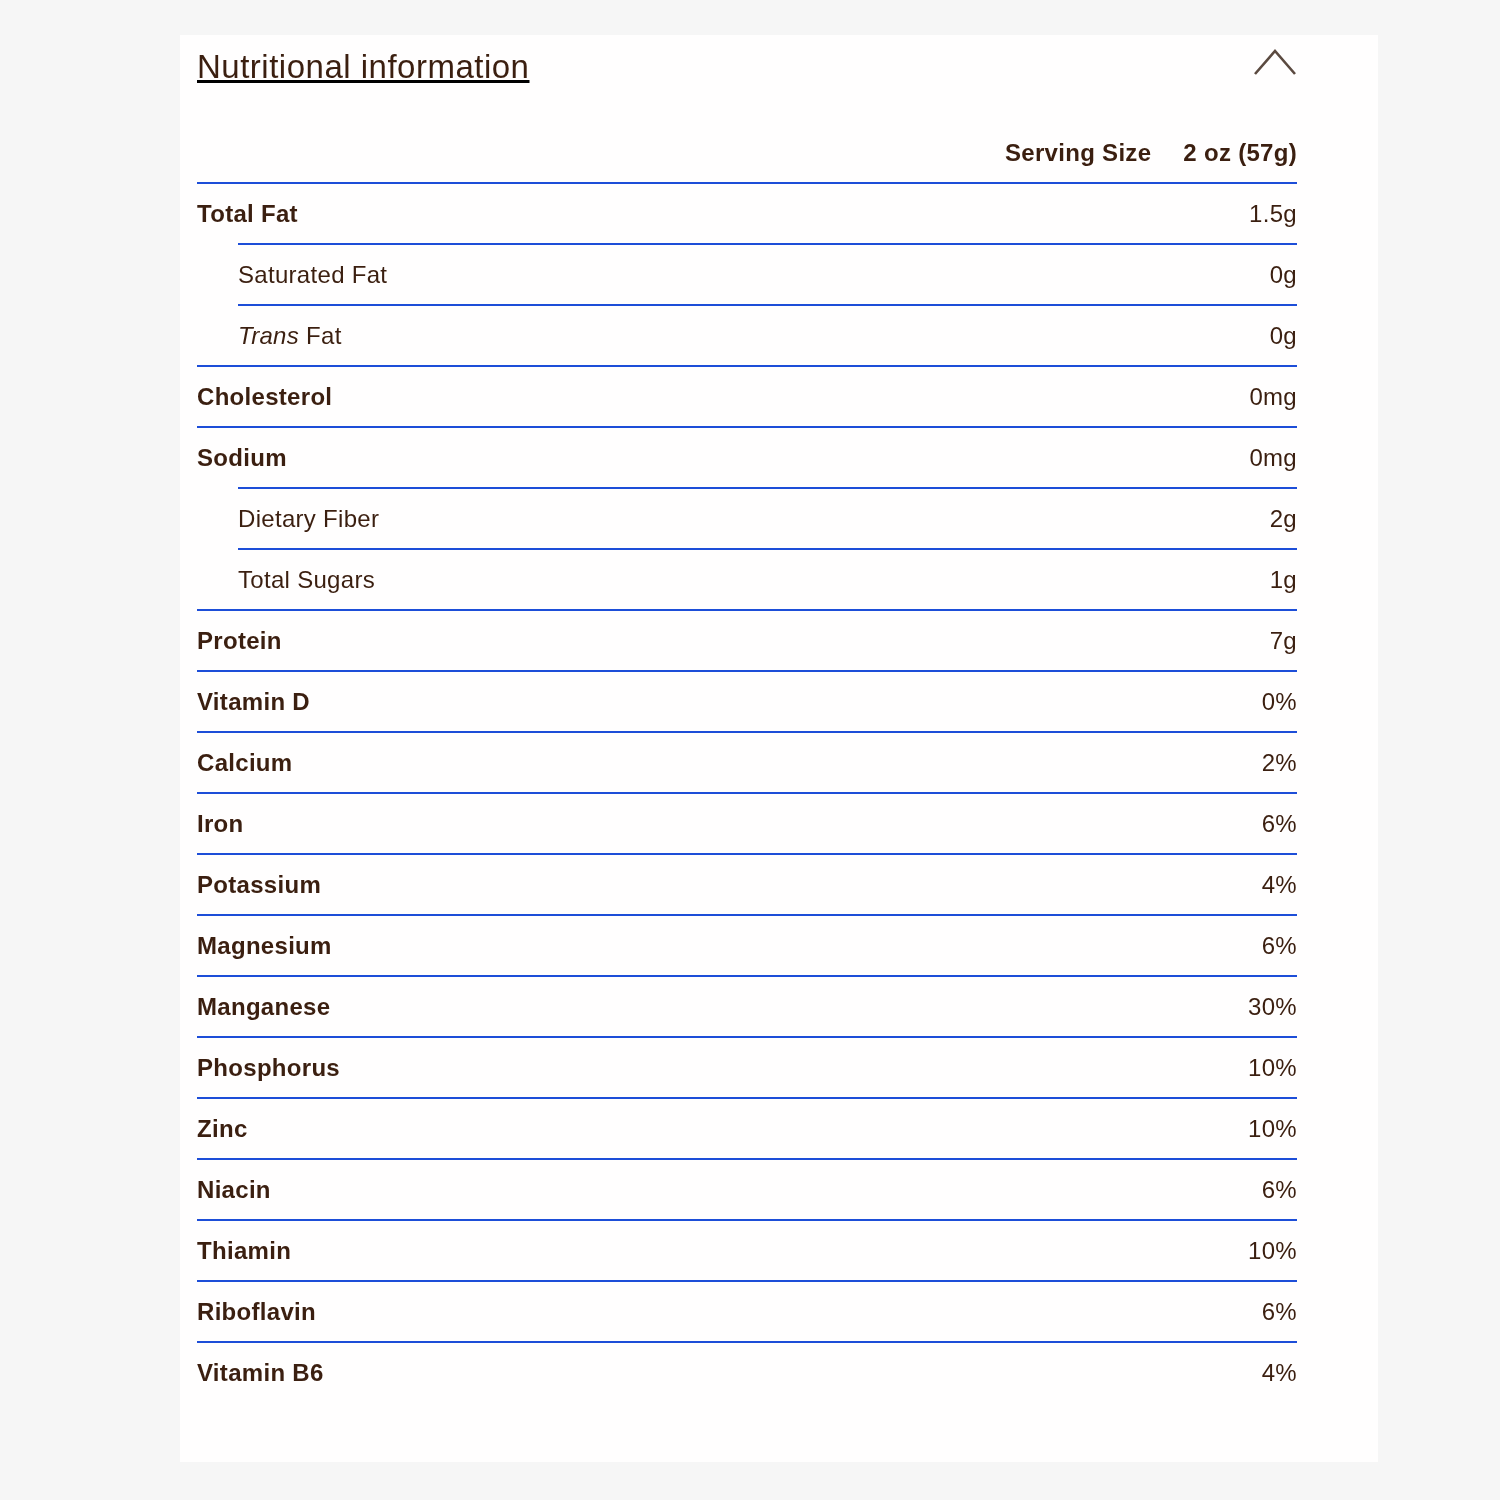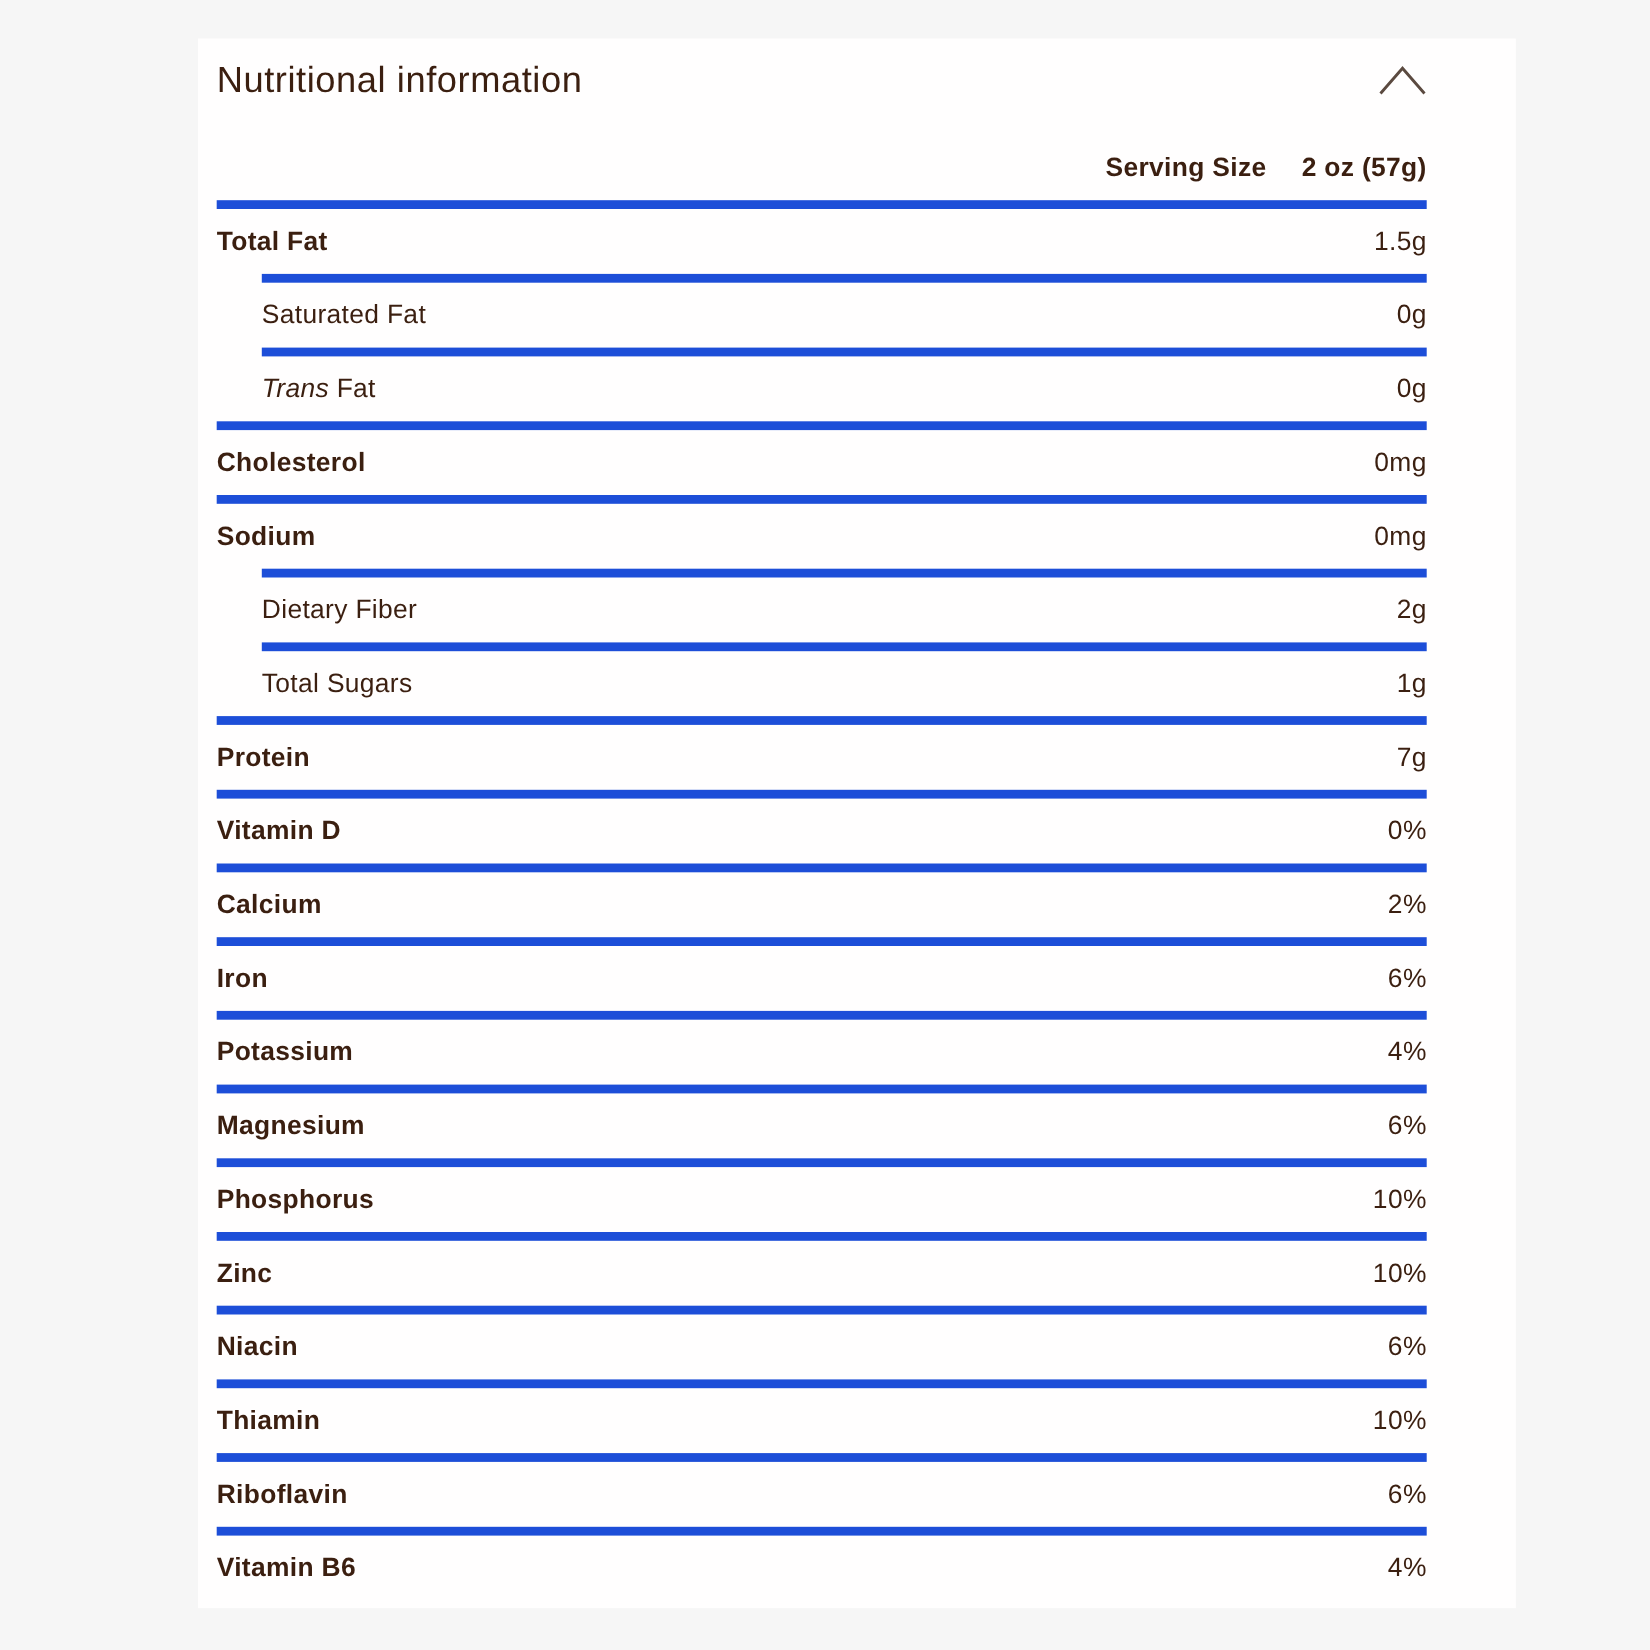--- a/index.html
+++ b/index.html
@@ -13,44 +13,44 @@
   .panel {
     position: absolute;
     left: 180px; top: 35px;
     width: 1198px; height: 1427px;
     background: #fffefe;
     padding: 0 81px 0 17px;
     overflow: hidden;
   }
   .accordion-header {
     display: flex;
-    align-items: center;
     justify-content: space-between;
     padding-top: 12px;
     height: 64px;
     cursor: pointer;
+    text-decoration: underline;
   }
   .accordion-title {
     font-size: 33px;
     font-weight: 500;
     letter-spacing: 0.5px;
     color: #3b1f10;
     line-height: 40px;
   }
   .chevron {
     width: 44px; height: 30px;
     display: flex; align-items: center; justify-content: center;
   }
   .rows { margin-top: 24px; }
   .row {
     display: flex;
     align-items: center;
     justify-content: space-between;
     padding: 17px 0;
-    border-top: 8px solid #1d4ed8;
+    border-top: 2px solid #1d4ed8;
     font-size: 24px;
     line-height: 25px;
     color: #3b1f10;
   }
   .row.first { border-top: none; justify-content: flex-end; }
   .row.sub { margin-left: 41px; }
   .row .label { font-weight: 700; letter-spacing: 0.3px; }
   .row.sub .label { font-weight: 400; }
   .row .value { font-weight: 400; letter-spacing: 0.3px; }
   .row .value.bold { font-weight: 700; margin-left: 32px; }
@@ -119,20 +119,24 @@
       </div>
       <div class="row">
         <span class="label">Potassium</span>
         <span class="value">4%</span>
       </div>
       <div class="row">
         <span class="label">Magnesium</span>
         <span class="value">6%</span>
       </div>
       <div class="row">
+        <span class="label">Manganese</span>
+        <span class="value">30%</span>
+      </div>
+      <div class="row">
         <span class="label">Phosphorus</span>
         <span class="value">10%</span>
       </div>
       <div class="row">
         <span class="label">Zinc</span>
         <span class="value">10%</span>
       </div>
       <div class="row">
         <span class="label">Niacin</span>
         <span class="value">6%</span>

